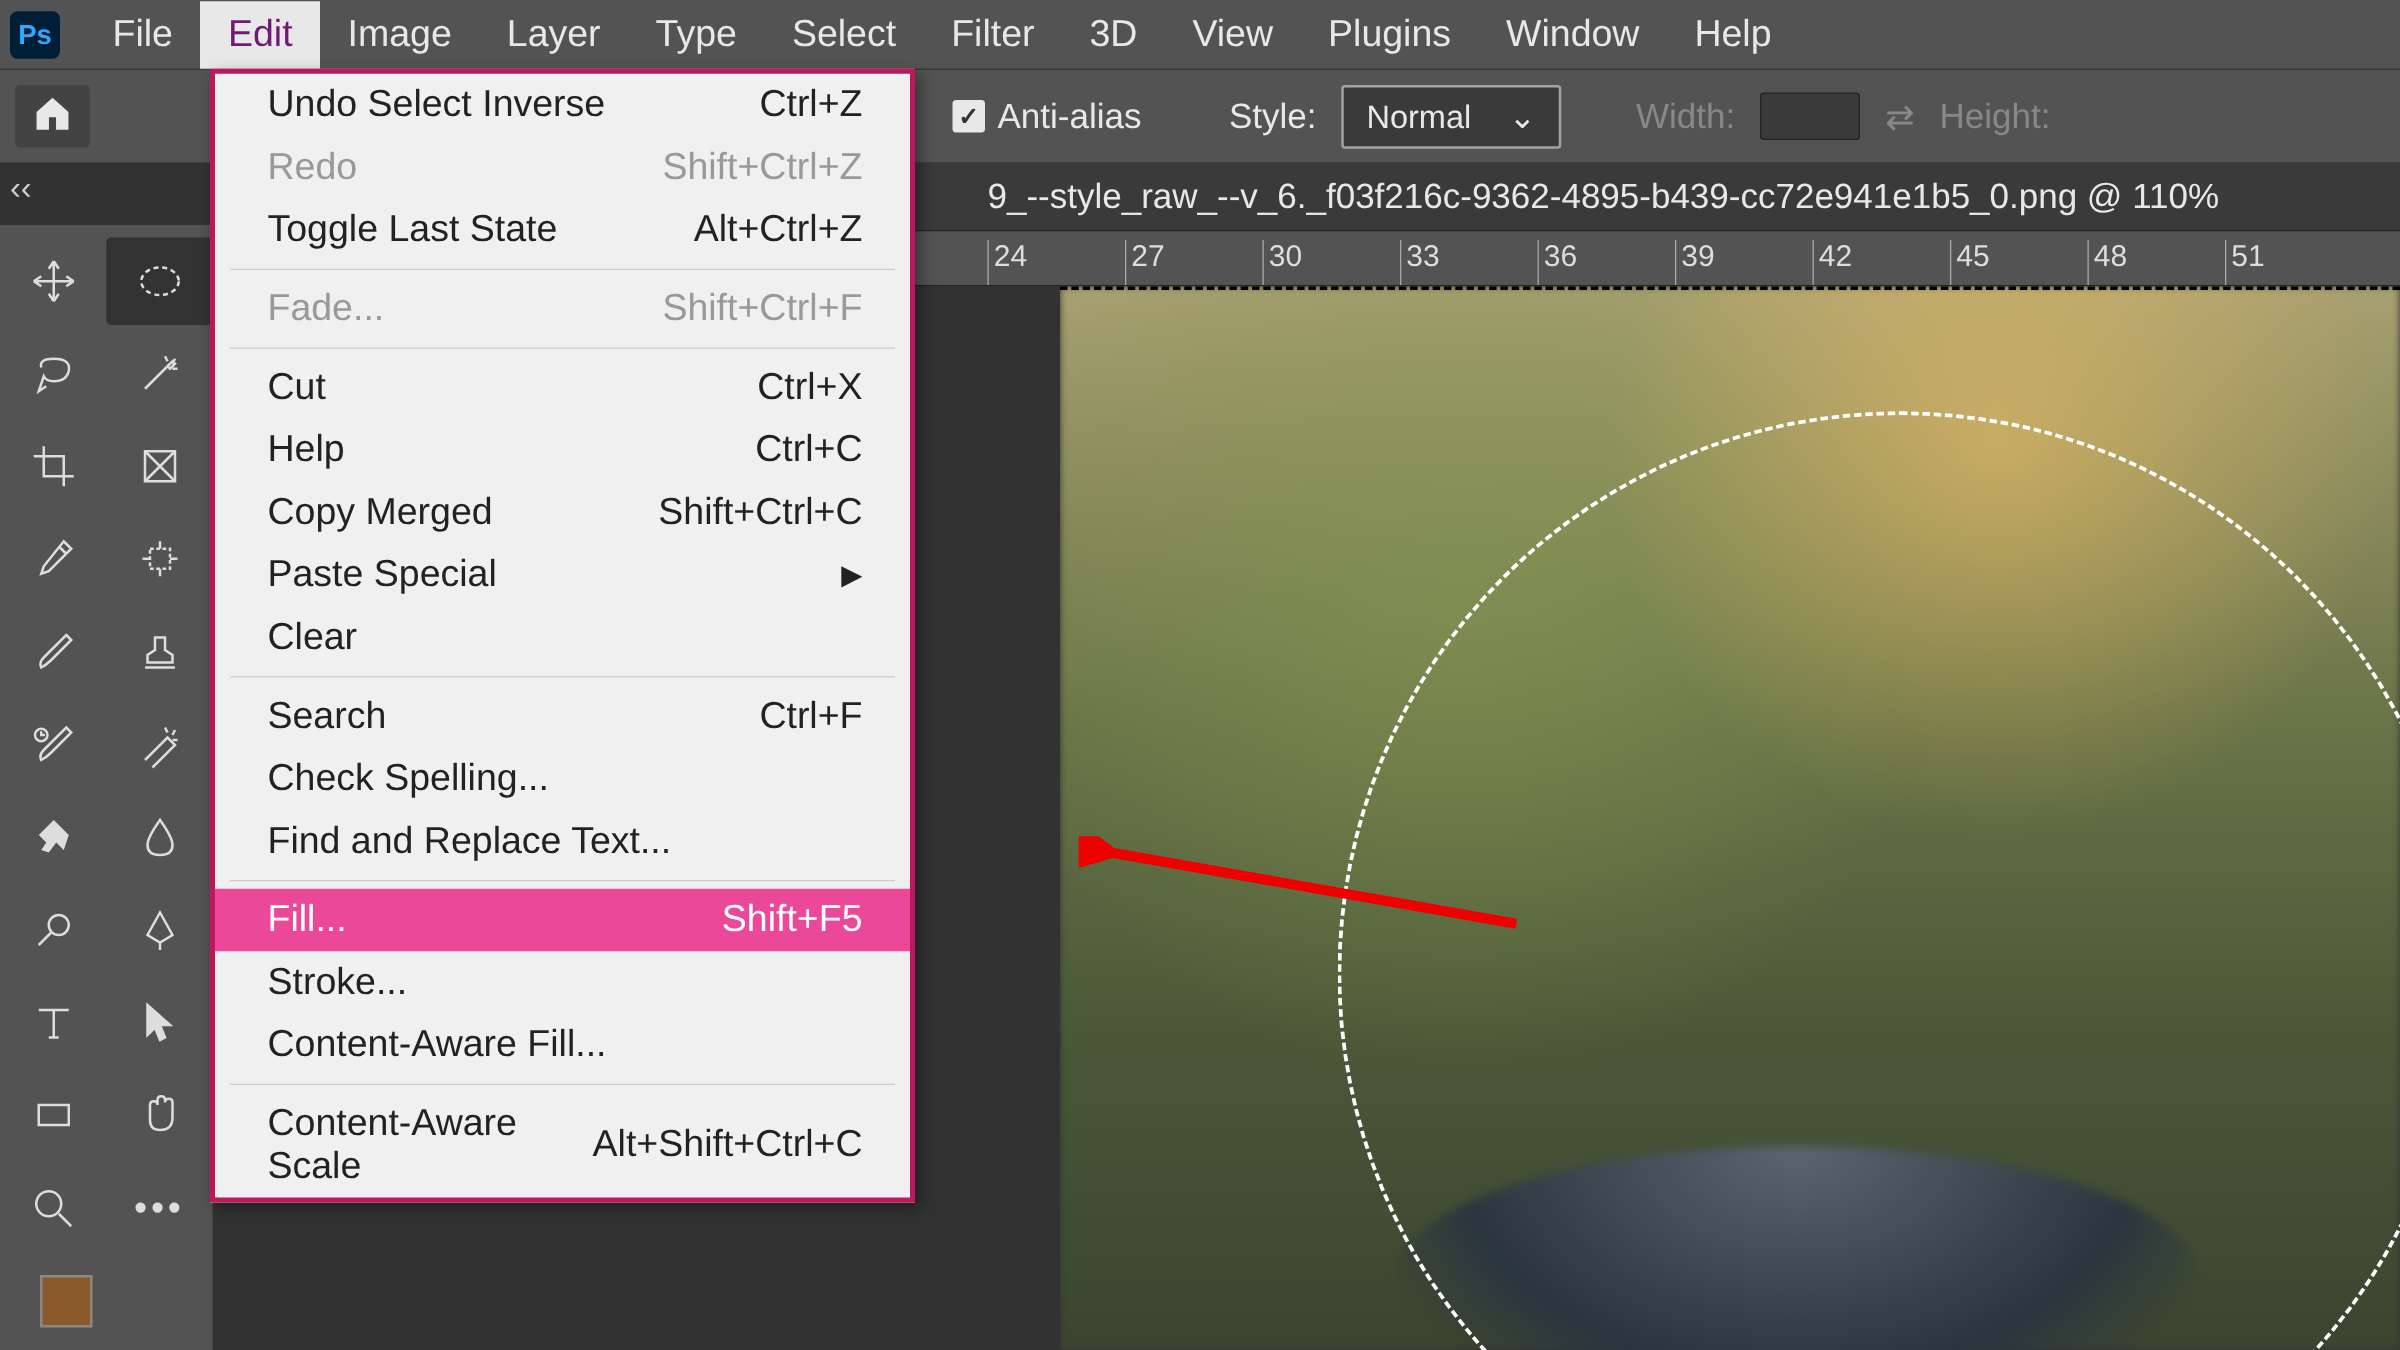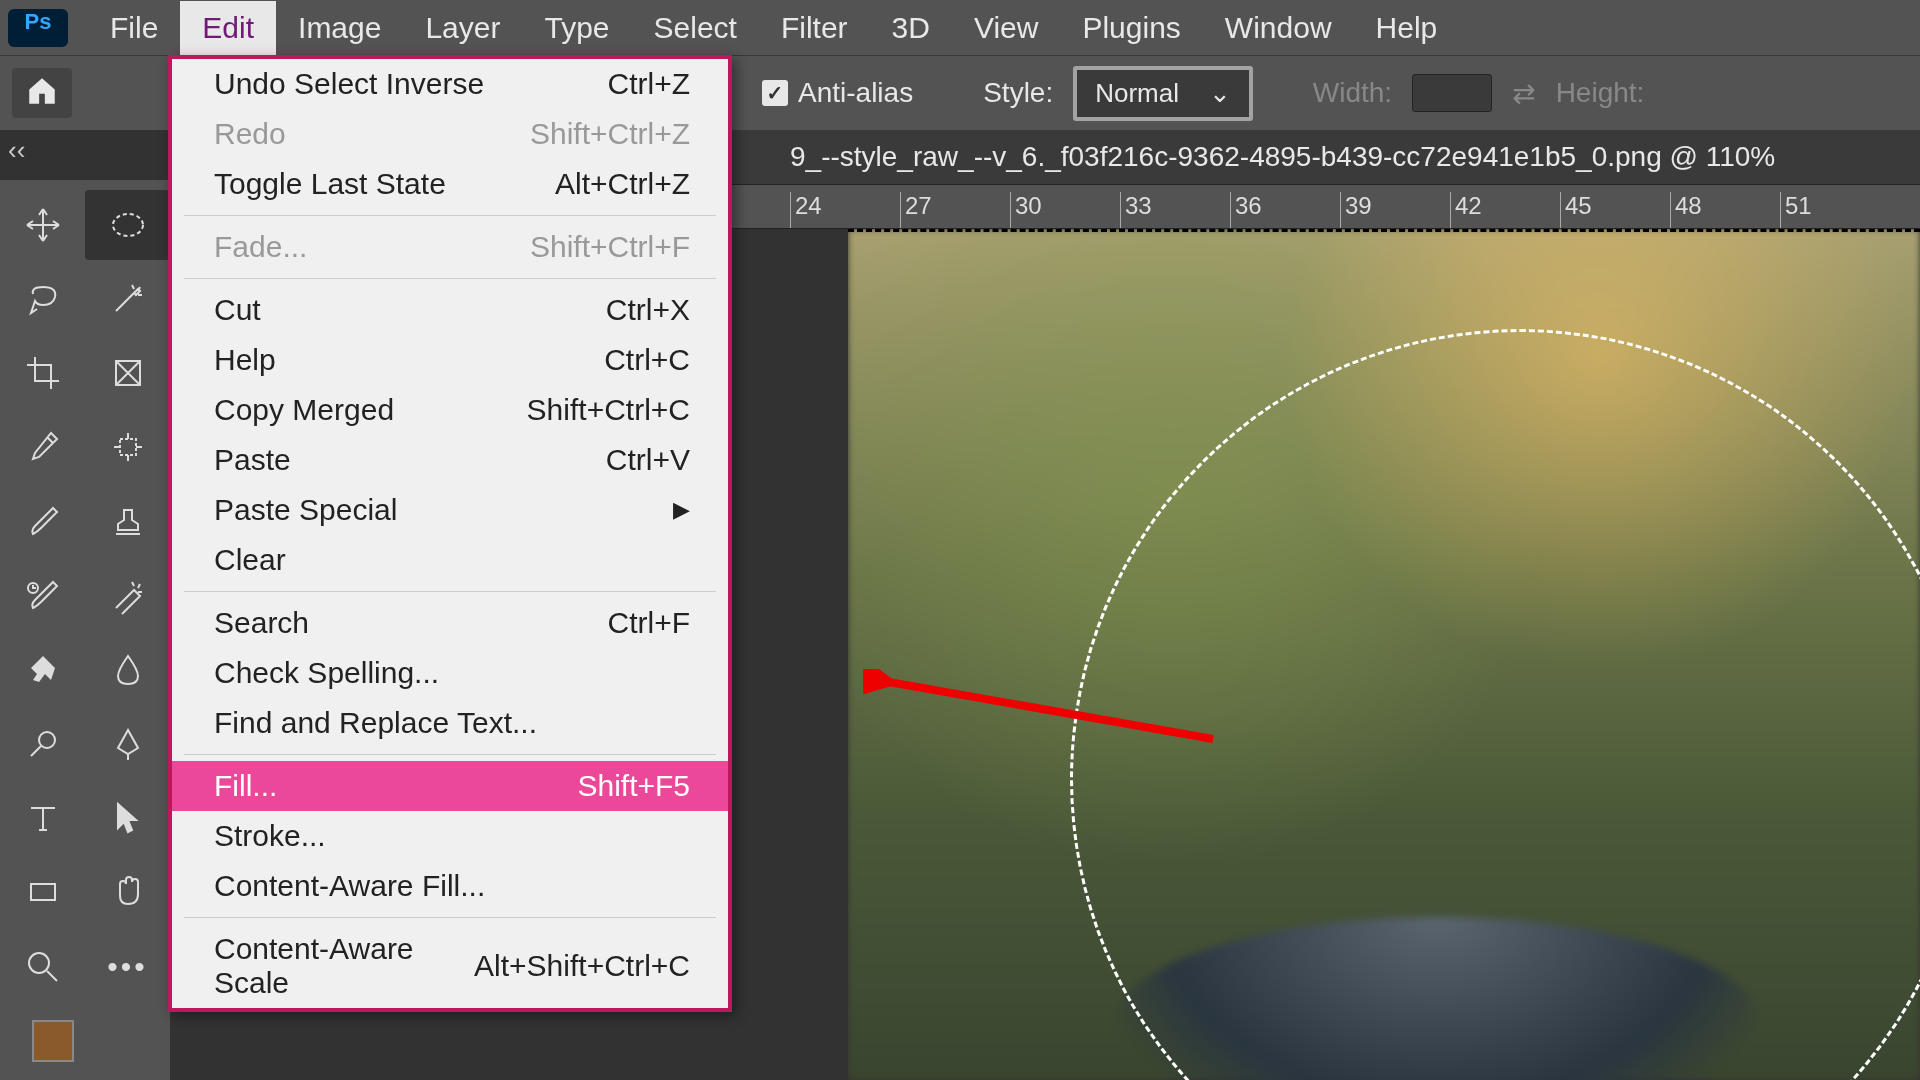--- a/index.html
+++ b/index.html
@@ -1,32 +1,32 @@
 <!DOCTYPE html>
 <html><head>
 <meta charset="utf-8">
 <style>
 * { margin: 0; padding: 0; box-sizing: border-box; font-family: 'Segoe UI', Tahoma, sans-serif; }
 body { background: #323232; width: 1920px; height: 1080px; overflow: hidden; position: relative; }
 
 
 .menubar { height: 55px; background: #535353; display: flex; align-items: center; padding-left: 8px; gap: 0; }
-.ps-logo { width: 60px; height: 38px; background: #001e36; border-radius: 6px; display: flex; align-items: flex-start; justify-content: center; color: #31a8ff; font-weight: bold; font-size: 22px; margin-right: 20px; }
+.ps-logo { width: 40px; height: 38px; background: #001e36; border-radius: 6px; display: flex; align-items: center; justify-content: center; color: #31a8ff; font-weight: bold; font-size: 22px; margin-right: 20px; }
 .menu-item { color: #e8e8e8; font-size: 30px; padding: 10px 22px; cursor: pointer; }
 .menu-item.open { background: #e8e8e8; color: #701a75; }
 
 
 .optbar { height: 75px; background: #535353; display: flex; align-items: center; padding-left: 12px; border-top: 1px solid #3a3a3a; gap: 20px; }
 .home-btn { width: 60px; height: 50px; background: #434343; border-radius: 4px; display: flex; align-items: center; justify-content: center; margin-right: 30px; }
 .home-icon svg { width: 34px; height: 34px; fill: #e8e8e8; }
 .opt-label { color: #e8e8e8; font-size: 28px; }
 .opt-check { display: flex; align-items: center; gap: 10px; }
 .checkbox { width: 26px; height: 26px; background: #e8e8e8; border-radius: 3px; display: flex; align-items: center; justify-content: center; }
 .checkmark { color: #333; font-size: 20px; font-weight: bold; }
-.dropdown { background: #3a3a3a; border: 4px solid #a3a3a3; padding: 8px 18px; display: flex; align-items: flex-end; gap: 30px; border-radius: 3px; }
+.dropdown { background: #3a3a3a; border: 2px solid #a3a3a3; padding: 8px 18px; display: flex; align-items: flex-end; gap: 30px; border-radius: 3px; }
 .dropdown span { color: #e8e8e8; font-size: 26px; }
 .chev { color: #aaa; font-size: 20px; }
 .numfield { width: 80px; height: 38px; background: #3a3a3a; border: 1px solid #222; border-radius: 3px; }
 .dim { color: #888; }
 .swap-icon { color: #888; font-size: 28px; }
 
 
 .panel-collapse { position: absolute; left: 8px; top: 135px; color: #ccc; font-size: 26px; }
 
 
@@ -301,24 +301,20 @@
     </div>
     <div class="mi">
       <span>Help</span>
       <span>Ctrl+C</span>
     </div>
     <div class="mi">
       <span>Copy Merged</span>
       <span>Shift+Ctrl+C</span>
     </div>
     <div class="mi">
-      <span>Paste</span>
-      <span>Ctrl+V</span>
-    </div>
-    <div class="mi">
       <span>Paste Special</span>
       <span class="submenu-arrow">▶</span>
     </div>
     <div class="mi">
       <span>Clear</span>
     </div>
     <div class="sep"></div>
     <div class="mi">
       <span>Search</span>
       <span>Ctrl+F</span>

